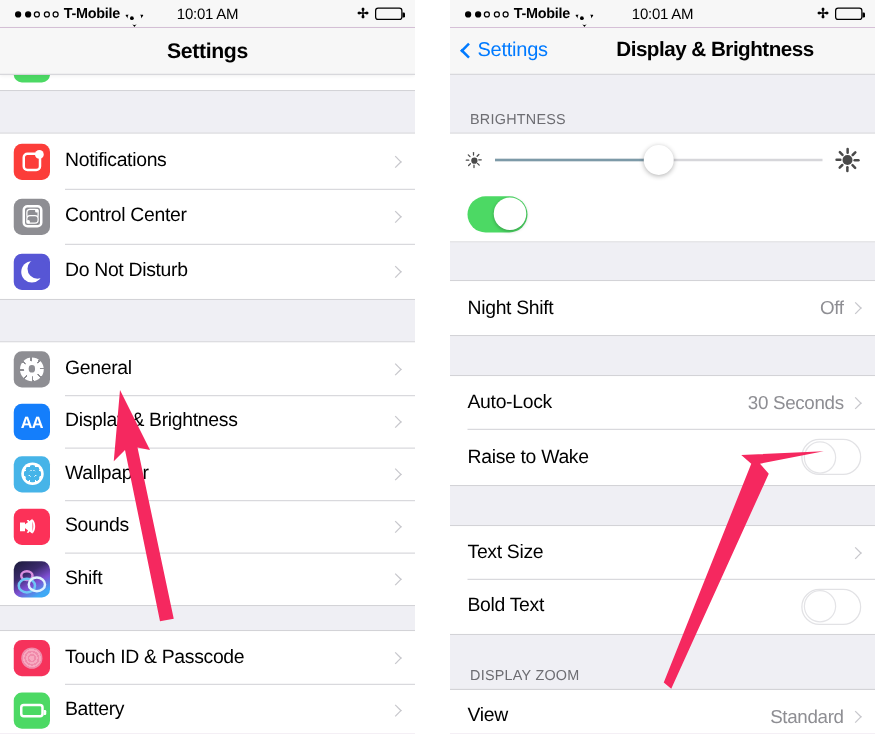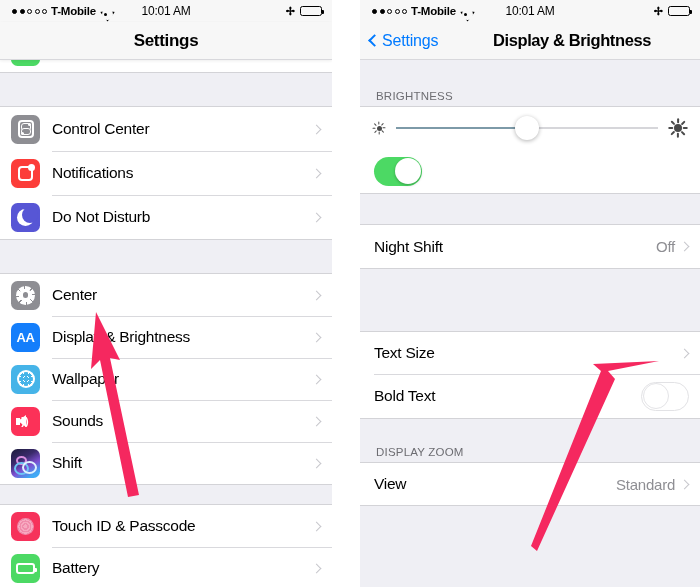--- a/index.html
+++ b/index.html
@@ -290,53 +290,53 @@
         <div class="row" style="height:44px; margin-top:-31px;">
           <span class="icon ic-carrier"></span>
 
         </div>
       </div>
 
       <div class="gap" style="height:33px"></div>
 
       <div class="group">
         <div class="row" style="height:44px">
+          <span class="icon ic-notif">
+              <span class="sq"></span>
+              <span class="dot"></span>
+            </span>
+          <span class="label">Notifications</span>
+          <span class="chev"></span>
+        </div>
+        <div class="row" style="height:44px">
           <span class="icon ic-cc">
               <span class="body"></span>
               <span class="k1"></span>
               <span class="k2"></span>
             </span>
           <span class="label">Control Center</span>
           <span class="chev"></span>
         </div>
         <div class="row" style="height:44px">
-          <span class="icon ic-notif">
-              <span class="sq"></span>
-              <span class="dot"></span>
-            </span>
-          <span class="label">Notifications</span>
-          <span class="chev"></span>
-        </div>
-        <div class="row" style="height:44px">
           <span class="icon ic-dnd">
               <span class="moon"></span>
             </span>
           <span class="label">Do Not Disturb</span>
           <span class="chev"></span>
         </div>
       </div>
 
       <div class="gap" style="height:33px"></div>
 
       <div class="group">
         <div class="row" style="height:42px">
           <span class="icon ic-gen">
               <span class="gear"></span>
             </span>
-          <span class="label">Center</span>
+          <span class="label">General</span>
           <span class="chev"></span>
         </div>
         <div class="row" style="height:42px">
           <span class="icon ic-disp">
               <span class="aa">AA</span>
             </span>
           <span class="label">Display &amp; Brightness</span>
           <span class="chev"></span>
         </div>
         <div class="row" style="height:42px">
@@ -466,20 +466,33 @@
       <div class="group">
         <div class="row no-icon" style="height:43px">
           <span class="label">Night Shift</span>
           <span class="value">Off</span>
           <span class="chev"></span>
         </div>
       </div>
 
       <div class="gap" style="height:31px"></div>
 
+      <div class="group">
+        <div class="row no-icon" style="height:42px">
+          <span class="label">Auto-Lock</span>
+          <span class="value">30 Seconds</span>
+          <span class="chev"></span>
+        </div>
+        <div class="row no-icon" style="height:45px">
+          <span class="label">Raise to Wake</span>
+          <span class="toggle off">
+              <span class="knob"></span>
+            </span>
+        </div>
+      </div>
 
       <div class="gap" style="height:31px"></div>
 
       <div class="group">
         <div class="row no-icon" style="height:42px">
           <span class="label">Text Size</span>
           <span class="chev"></span>
         </div>
         <div class="row no-icon" style="height:44px">
           <span class="label">Bold Text</span>

